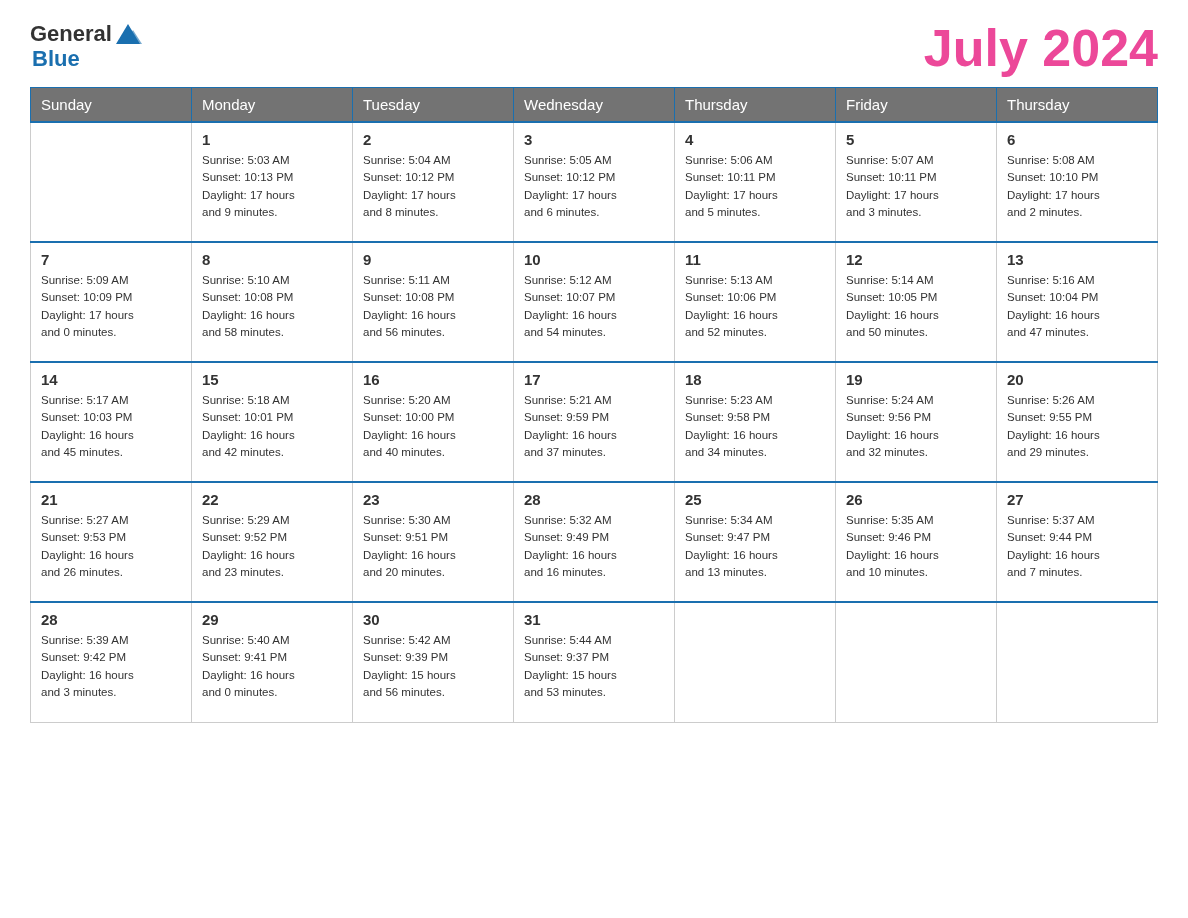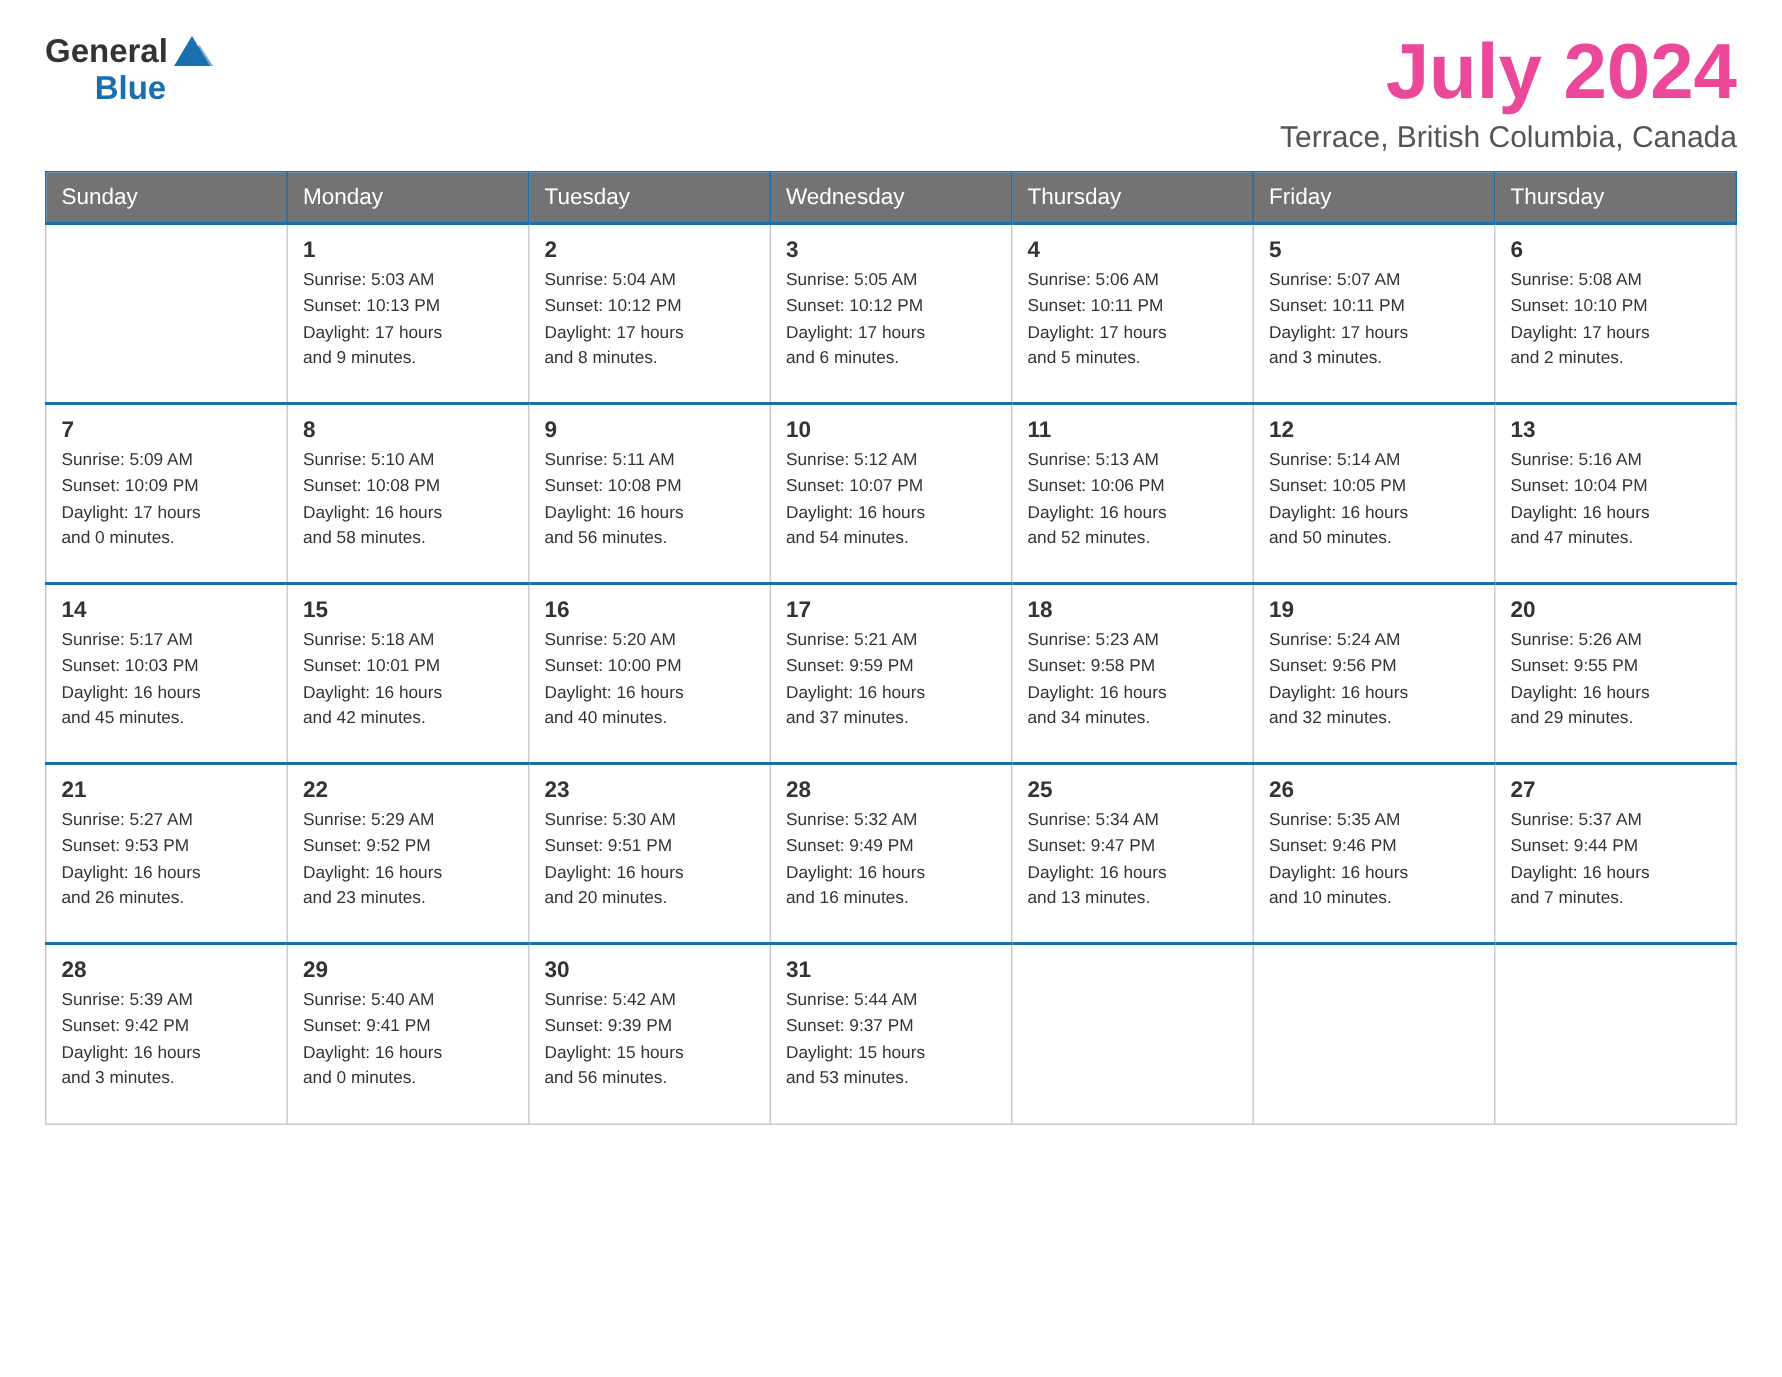--- a/index.html
+++ b/index.html
@@ -13,21 +13,20 @@
     .header {
       display: flex;
       justify-content: space-between;
       align-items: flex-start;
       margin-bottom: 10px;
     }
     .logo {
       display: flex;
       align-items: center;
       gap: 0;
-      text-align: center;
     }
     .logo-text-general {
       font-size: 22px;
       font-weight: bold;
       color: #333;
     }
     .logo-text-blue {
       font-size: 22px;
       font-weight: bold;
       color: #1a6faf;
@@ -105,21 +104,20 @@
         <svg class="logo-icon" viewBox="0 0 28 28" xmlns="http://www.w3.org/2000/svg">
           <polygon points="2,24 14,4 26,24" fill="#1a6faf"></polygon>
           <polygon points="10,24 19,10 28,24" fill="#1a6faf" opacity="0.6"></polygon>
         </svg>
       </div>
       <span class="logo-text-blue" style="margin-left:2px;">Blue</span>
     </div>
   </div>
   <div class="title-block">
     <div class="month-title">July 2024</div>
-    <div class="location">Terrace, British Columbia, Canada</div>
   </div>
 </div>
 
 <table>
   <thead>
     <tr>
       <th>Sunday</th>
       <th>Monday</th>
       <th>Tuesday</th>
       <th>Wednesday</th>

